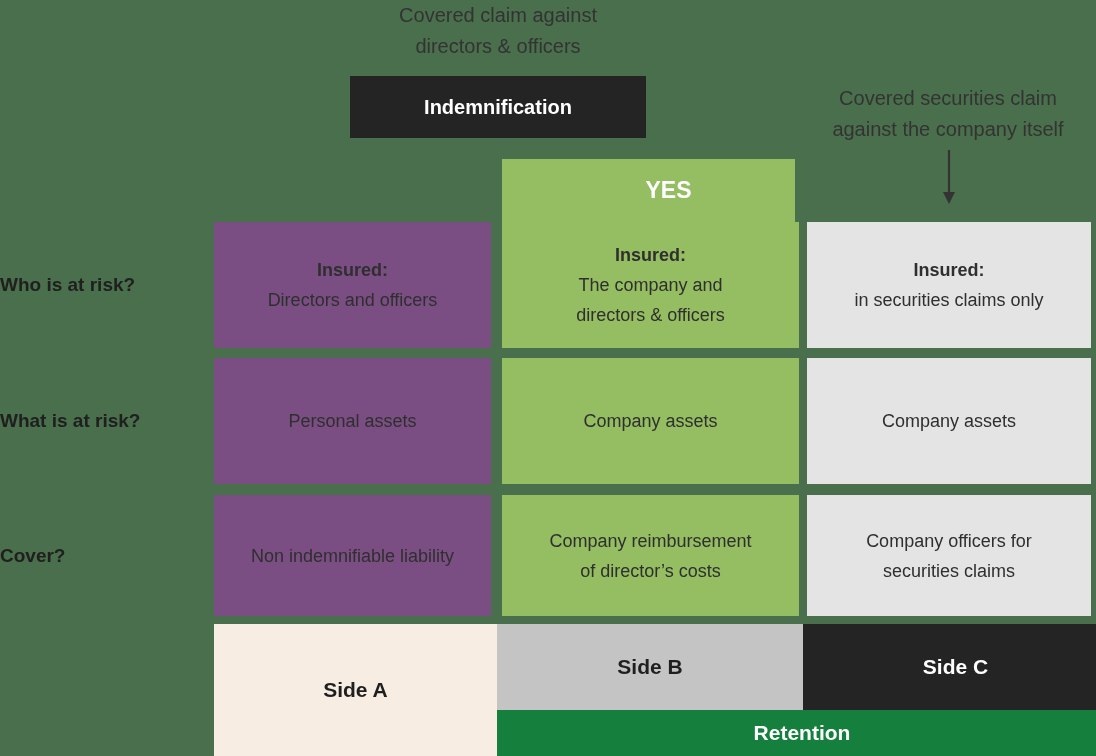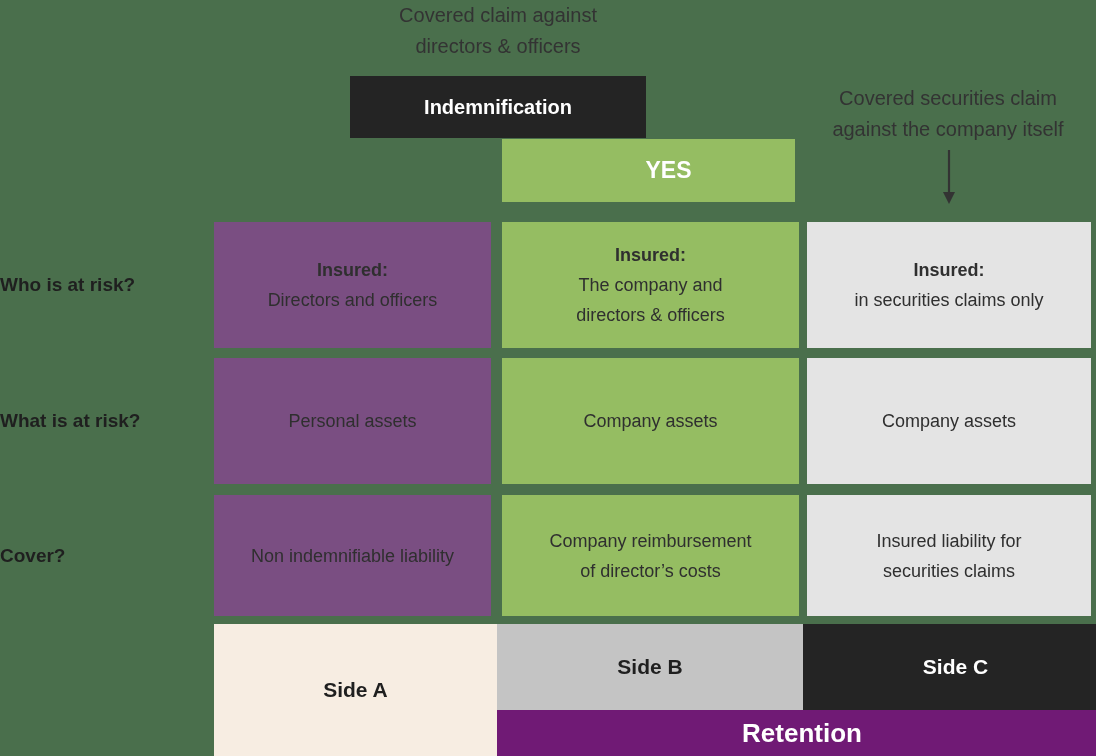--- a/index.html
+++ b/index.html
@@ -65,23 +65,23 @@
 
   
   .side{
     display:flex;align-items:center;justify-content:center;
     font-size:21px;font-weight:700;
   }
   .side-a{background:#f7ede2;color:#1f1f1f;}
   .side-b{background:#c4c4c4;color:#1f1f1f;}
   .side-c{background:#242424;color:#ffffff;}
   .retention{
-    background:#701a75;color:#ffffff;
+    background:#15803d;color:#ffffff;
     display:flex;align-items:center;justify-content:center;
-    font-size:26px;font-weight:700;padding-left:11px;
+    font-size:21px;font-weight:700;padding-left:11px;
   }
 
   
   .arrow-wrap{pointer-events:none;}
 </style>
 </head>
 <body>
 
 <div id="stage">
 
@@ -99,21 +99,21 @@
     <svg width="46" height="56" viewBox="0 0 46 56" xmlns="http://www.w3.org/2000/svg">
       <line x1="23" y1="0" x2="23" y2="44" stroke="#333333" stroke-width="2.2"></line>
       <polygon points="23,54 17,42 29,42" fill="#333333"></polygon>
     </svg>
   </div>
 
   <div class="abs chip-dark" style="left:350px;top:76px;width:296px;height:62px;">
     <span>Indemnification</span>
   </div>
 
-  <div class="abs hdr yes" style="left:502px;top:139px;width:293px;height:63px;padding-left:40px;">
+  <div class="abs hdr yes" style="left:502px;top:159px;width:293px;height:63px;padding-left:40px;">
     <span>YES</span>
   </div>
 
   <div class="abs rowlabel" style="left:0px;top:222px;width:210px;height:126px;">
     <span>Who is at risk?</span>
   </div>
 
   <div class="abs cell purple" style="left:214px;top:222px;width:277px;height:126px;">
     <span class="lead">Insured:</span>
     <span>Directors and officers</span>
@@ -147,21 +147,21 @@
   </div>
 
   <div class="abs cell purple" style="left:214px;top:495px;width:277px;height:121px;">
     <span>Non indemnifiable liability</span>
   </div>
   <div class="abs cell green" style="left:502px;top:495px;width:297px;height:121px;">
     <span>Company reimbursement</span>
     <span>of director’s costs</span>
   </div>
   <div class="abs cell gray" style="left:807px;top:495px;width:284px;height:121px;">
-    <span>Insured liability for</span>
+    <span>Company officers for</span>
     <span>securities claims</span>
   </div>
 
   <div class="abs side side-a" style="left:214px;top:624px;width:283px;height:132px;">
     <span>Side A</span>
   </div>
 
   <div class="abs side side-b" style="left:497px;top:624px;width:306px;height:86px;">
     <span>Side B</span>
   </div>

